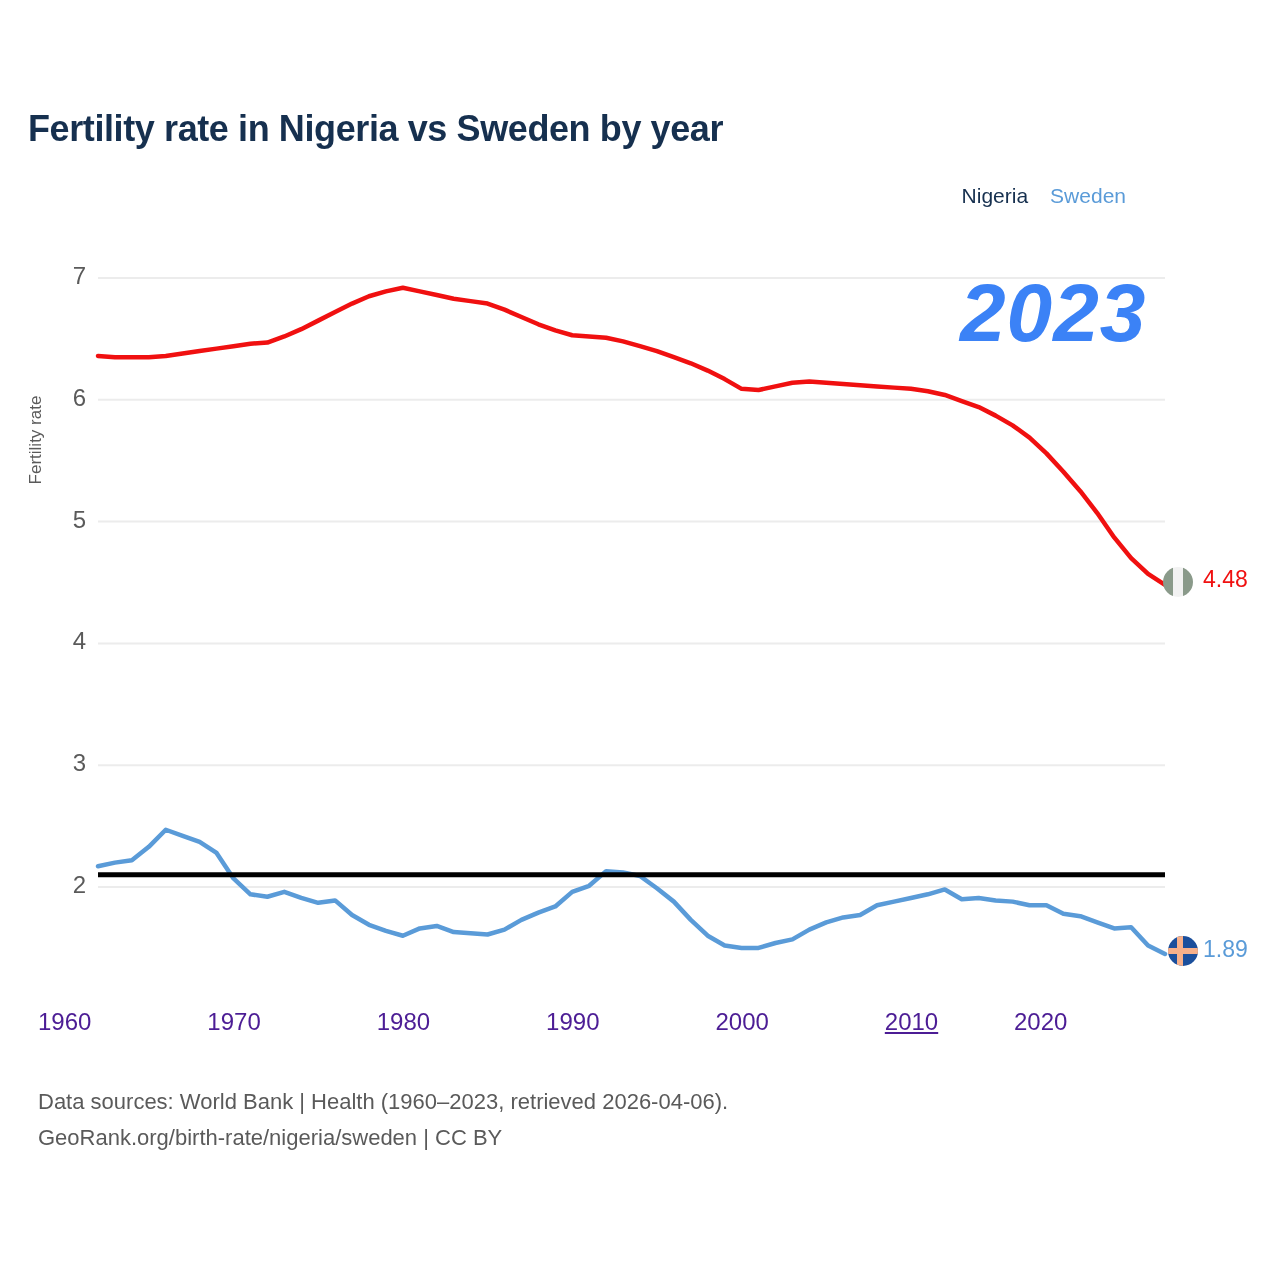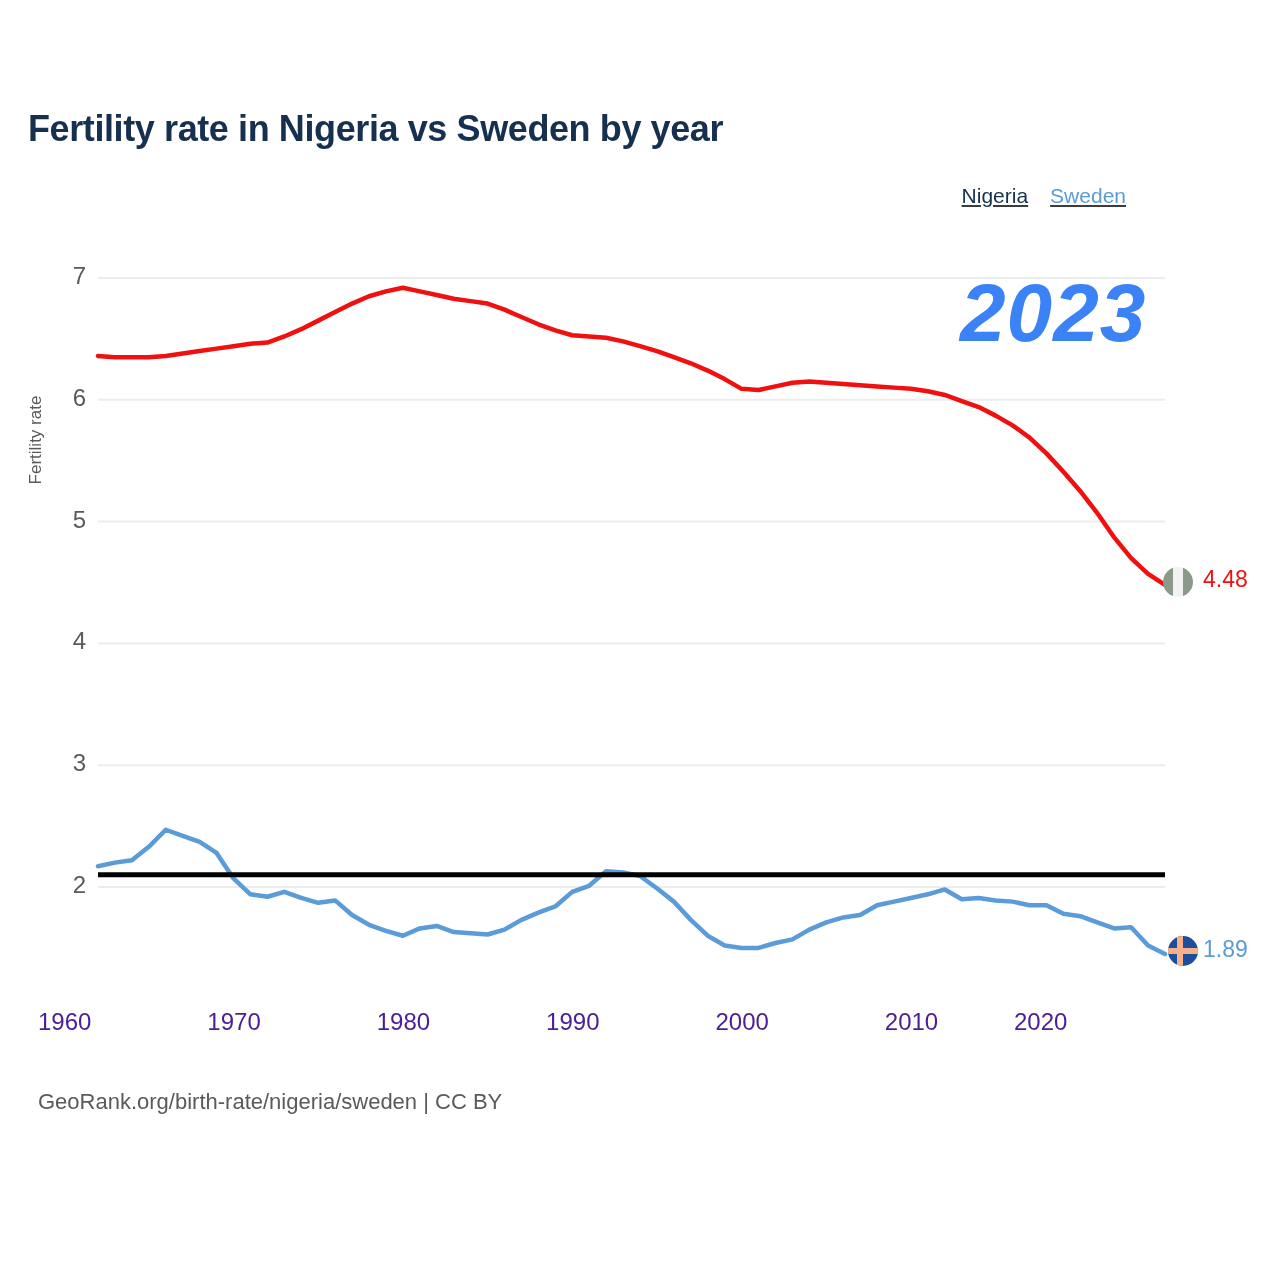--- a/index.html
+++ b/index.html
@@ -34,21 +34,20 @@
     right: 26px;
     top: 183px;
     display: flex;
     gap: 22px;
     align-items: flex-start;
   }
   .legend-item {
     display: flex;
     flex-direction: column;
     align-items: flex-end;
-    text-decoration: underline;
   }
   .legend-label {
     font-size: 21px;
     line-height: 25px;
     white-space: nowrap;
     text-align: center;
   }
   .legend-label.nigeria { color: #16304f; }
   .legend-label.sweden  { color: #5a9bd8; }
   .legend-rule {
@@ -181,21 +180,21 @@
       <div class="ytick" style="top: 505.6px;">5</div>
       <div class="ytick" style="top: 383.8px;">6</div>
       <div class="ytick" style="top: 262px;">7</div>
     </div>
   <div id="xticks">
       <div class="xtick" style="left: 38px;">1960</div>
       <div class="xtick" style="left: 207.365px;">1970</div>
       <div class="xtick" style="left: 376.73px;">1980</div>
       <div class="xtick" style="left: 546.095px;">1990</div>
       <div class="xtick" style="left: 715.46px;">2000</div>
-      <div class="xtick" style="left: 884.825px;">2010</div>
+      <div class="xtick" style="left: 884.825px; text-decoration: underline;">2010</div>
       <div class="xtick" style="left: 1014px;">2020</div>
     </div>
 
   <div class="flag-dot nigeria">
     <svg width="30" height="30" viewBox="0 0 30 30">
       <rect x="0" y="0" width="10" height="30" fill="#8a9a8a"></rect>
       <rect x="10" y="0" width="10" height="30" fill="#f2f2f2"></rect>
       <rect x="20" y="0" width="10" height="30" fill="#8a9a8a"></rect>
     </svg>
   </div>
@@ -204,16 +203,17 @@
   <div class="flag-dot sweden">
     <svg width="30" height="30" viewBox="0 0 30 30">
       <rect x="0" y="0" width="30" height="30" fill="#1b4f9c"></rect>
       <rect x="0" y="12" width="30" height="6" fill="#f7b08a"></rect>
       <rect x="9" y="0" width="6" height="30" fill="#f7b08a"></rect>
     </svg>
   </div>
   <div class="endlabel sweden">1.89</div>
 
   <div class="footer">
+    <div>Data sources: World Bank | Health (1960–2023, retrieved 2026-04-06).</div>
     <div>GeoRank.org/birth-rate/nigeria/sweden | CC BY</div>
   </div>
 
 </div>
 
 </body></html>

